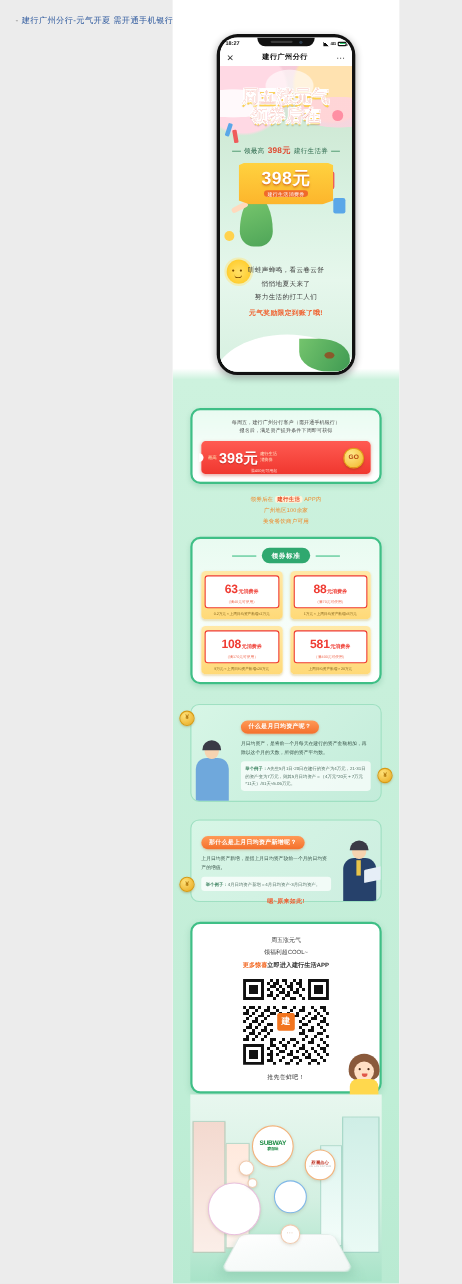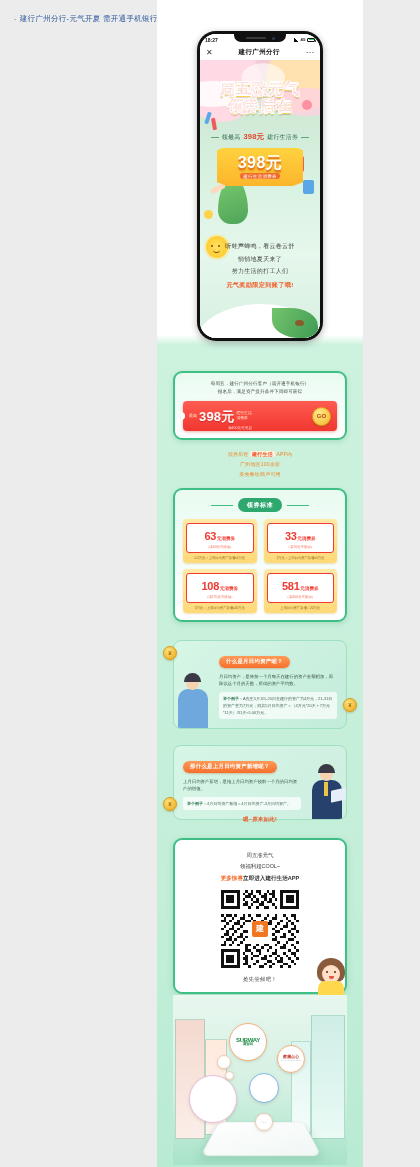--- a/index.html
+++ b/index.html
@@ -498,21 +498,21 @@
               <span class="num">63</span><span class="unit">元消费券</span>
             </div>
             <div class="tile-cond">（满40元可使用）</div>
           </div>
           <div class="tile-foot">0.2万元＜上周日均资产新增≤1万元</div>
         </div>
 
         <div class="tile">
           <div class="tile-in">
             <div class="tile-amt">
-              <span class="num">33</span><span class="unit">元消费券</span>
+              <span class="num">88</span><span class="unit">元消费券</span>
             </div>
             <div class="tile-cond">（满70元可使用）</div>
           </div>
           <div class="tile-foot">1万元＜上周日均资产新增≤5万元</div>
         </div>
 
         <div class="tile">
           <div class="tile-in">
             <div class="tile-amt">
               <span class="num">108</span><span class="unit">元消费券</span>

